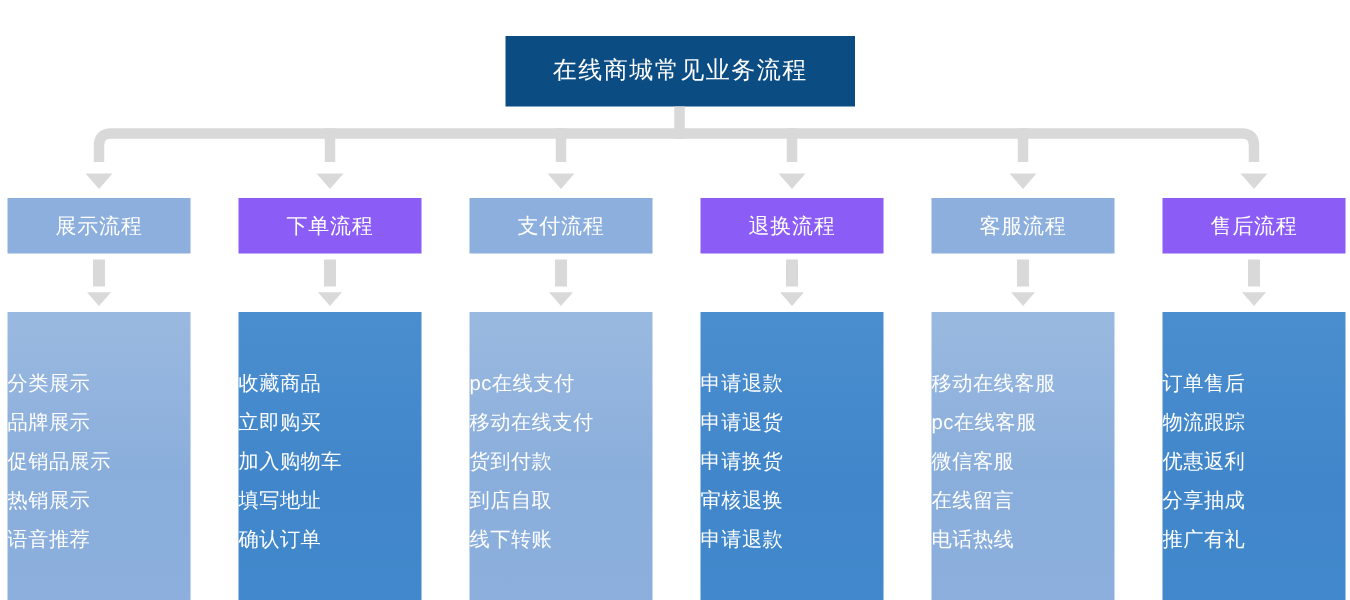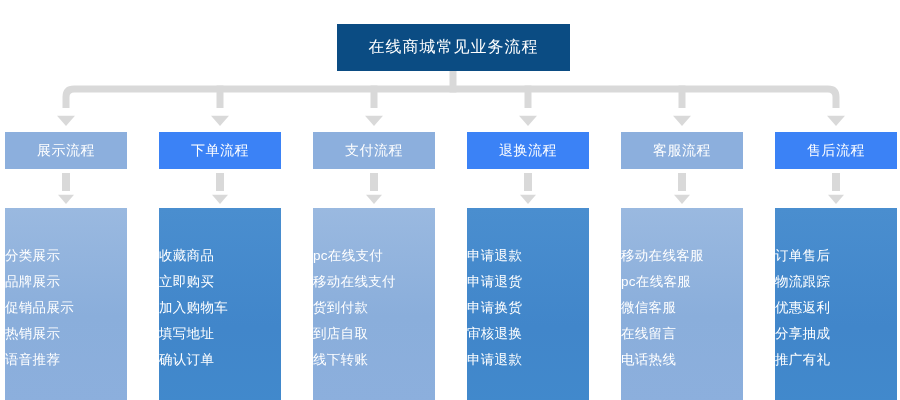--- a/index.html
+++ b/index.html
@@ -105,21 +105,21 @@
   }
 
   
   .shade-light .col-header {
     background: #8cafdd;
   }
   .shade-light .col-body {
     background: linear-gradient(180deg, #9ab9e0 0%, #8aaedb 55%, #8cafdd 100%);
   }
   .shade-dark .col-header {
-    background: #3b82f6;
+    background: #8b5cf6;
   }
   .shade-dark .col-body {
     background: linear-gradient(180deg, #4a8ecf 0%, #4186ca 60%, #4189cc 100%);
   }
 </style>
 </head>
 <body>
 
 <div id="diagram">
 

